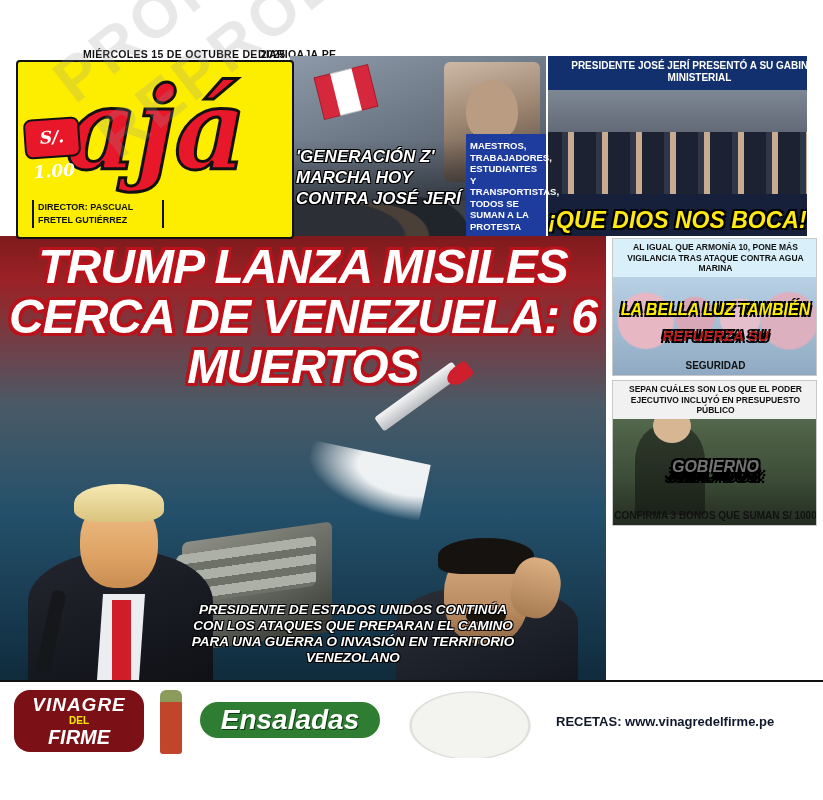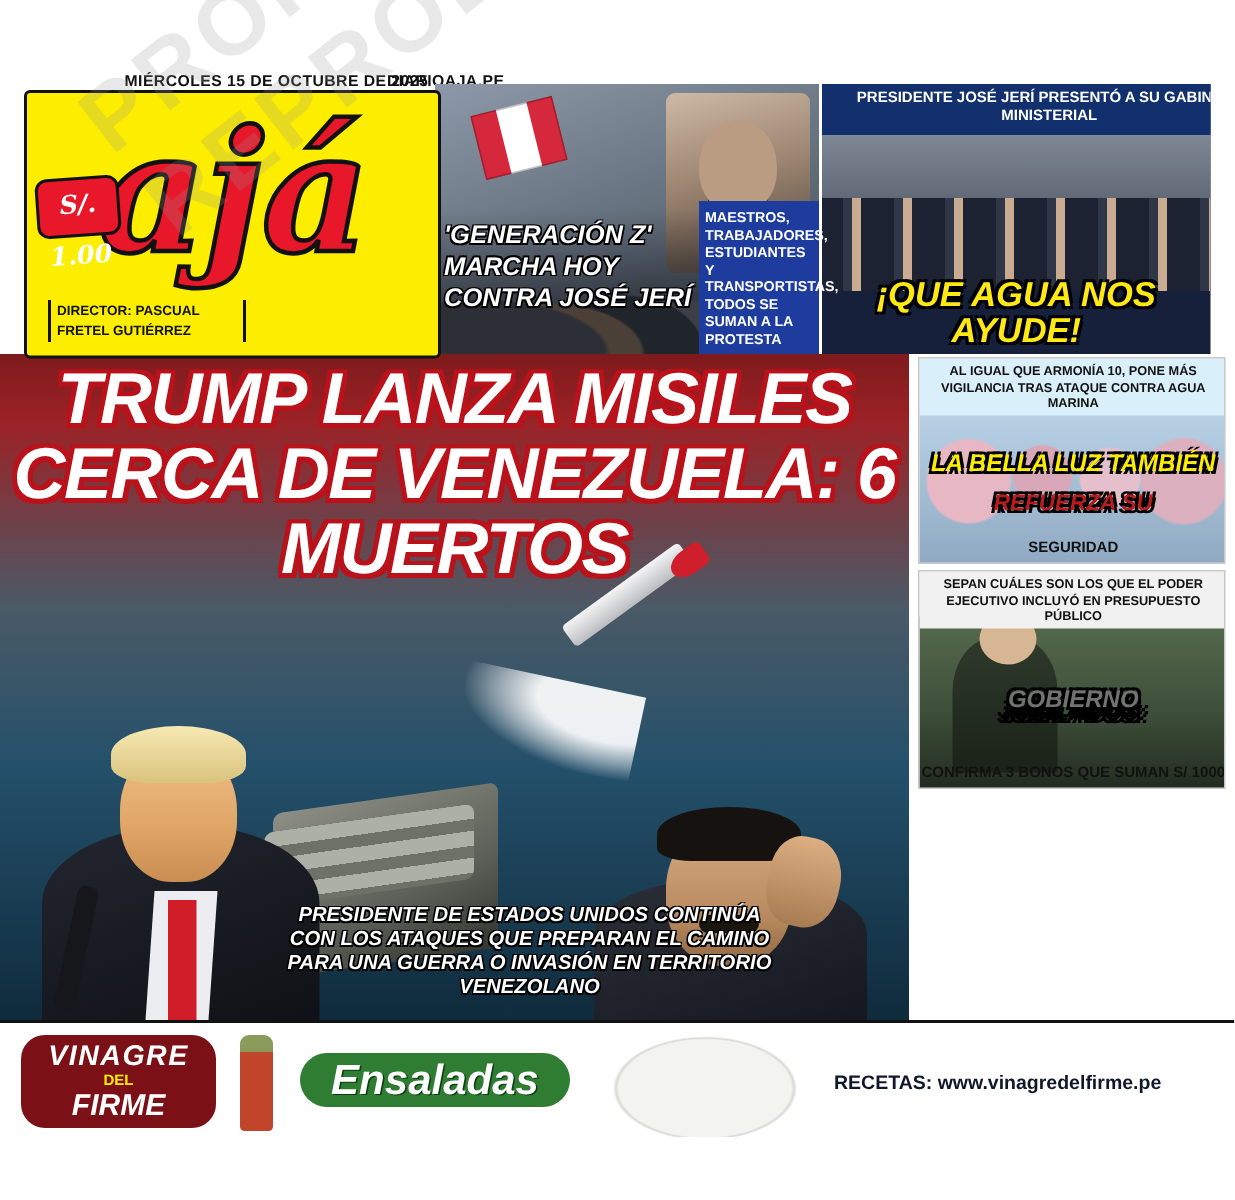--- a/index.html
+++ b/index.html
@@ -667,21 +667,21 @@
   </div>
   <div class="top-photo-caption" style="position:absolute; left:296px; top:146px; width:172px; z-index:16;">'GENERACIÓN Z' MARCHA HOY CONTRA JOSÉ JERÍ</div>
 
   <div class="blue-teaser">MAESTROS, TRABAJADORES, ESTUDIANTES Y TRANSPORTISTAS, TODOS SE SUMAN A LA PROTESTA</div>
 
   <div class="gabinete">
     <div class="gab-head">PRESIDENTE JOSÉ JERÍ PRESENTÓ A SU GABINETE MINISTERIAL</div>
     <div class="gab-photo">
       <div class="gab-row"></div>
     </div>
-    <div class="gab-caption">¡QUE AGUA NOS AYUDE!</div>
+    <div class="gab-caption">¡QUE DIOS NOS BOCA!</div>
   </div>
 
   <div class="main-story">
     <div class="sea"></div>
 
     <div class="missile">
       <div class="missile-body"></div>
       <div class="missile-tip"></div>
       <div class="missile-plume"></div>
     </div>

